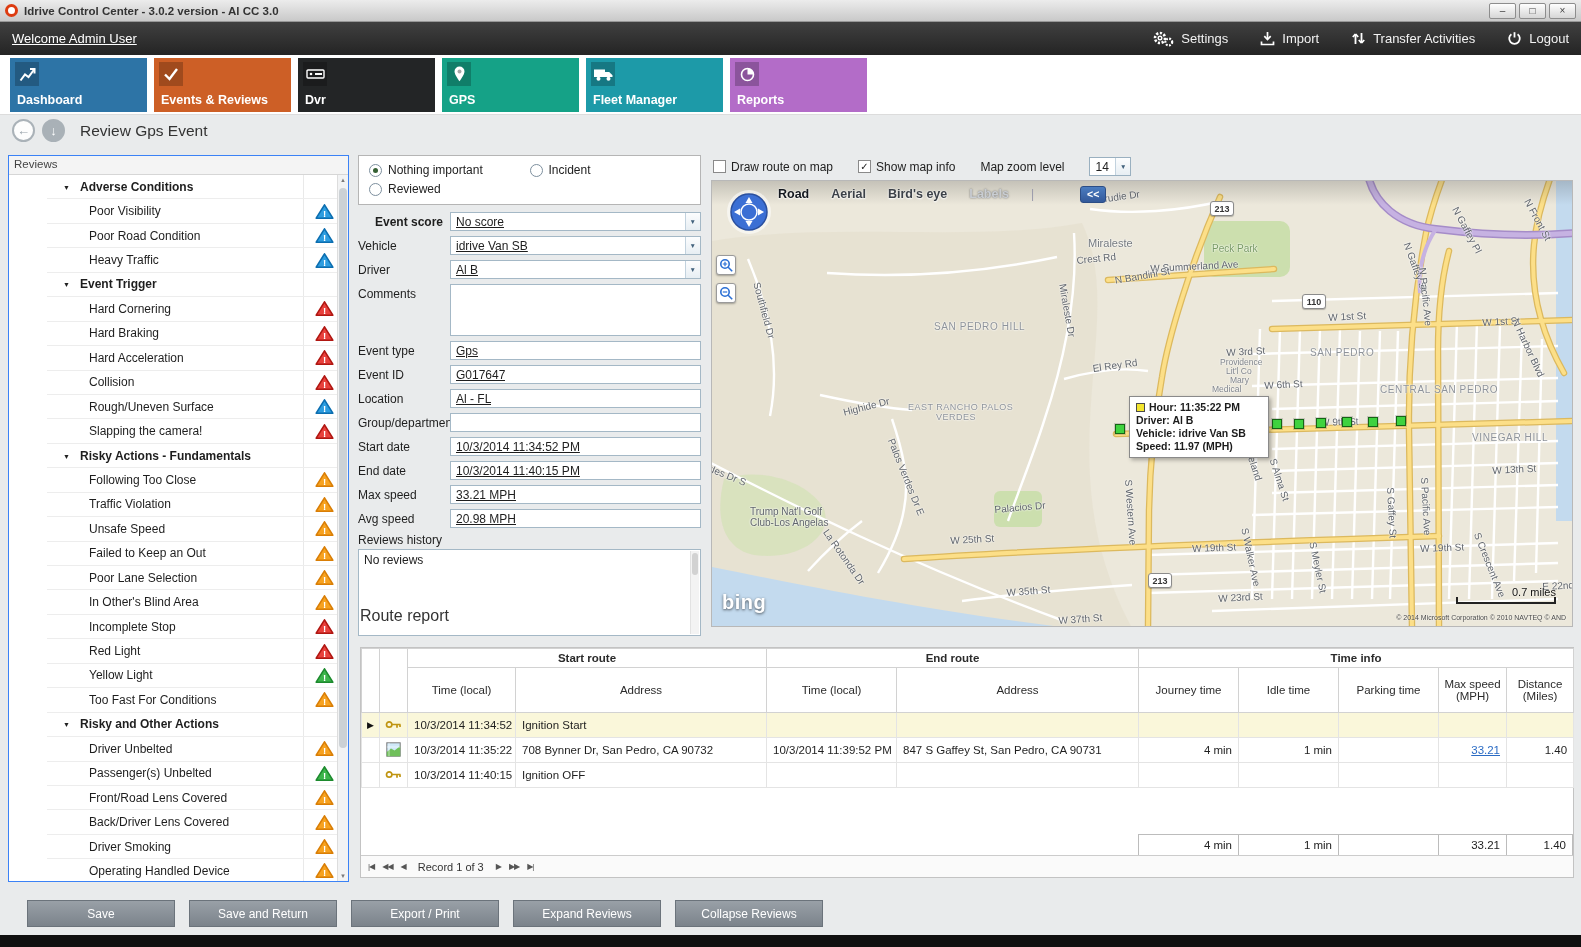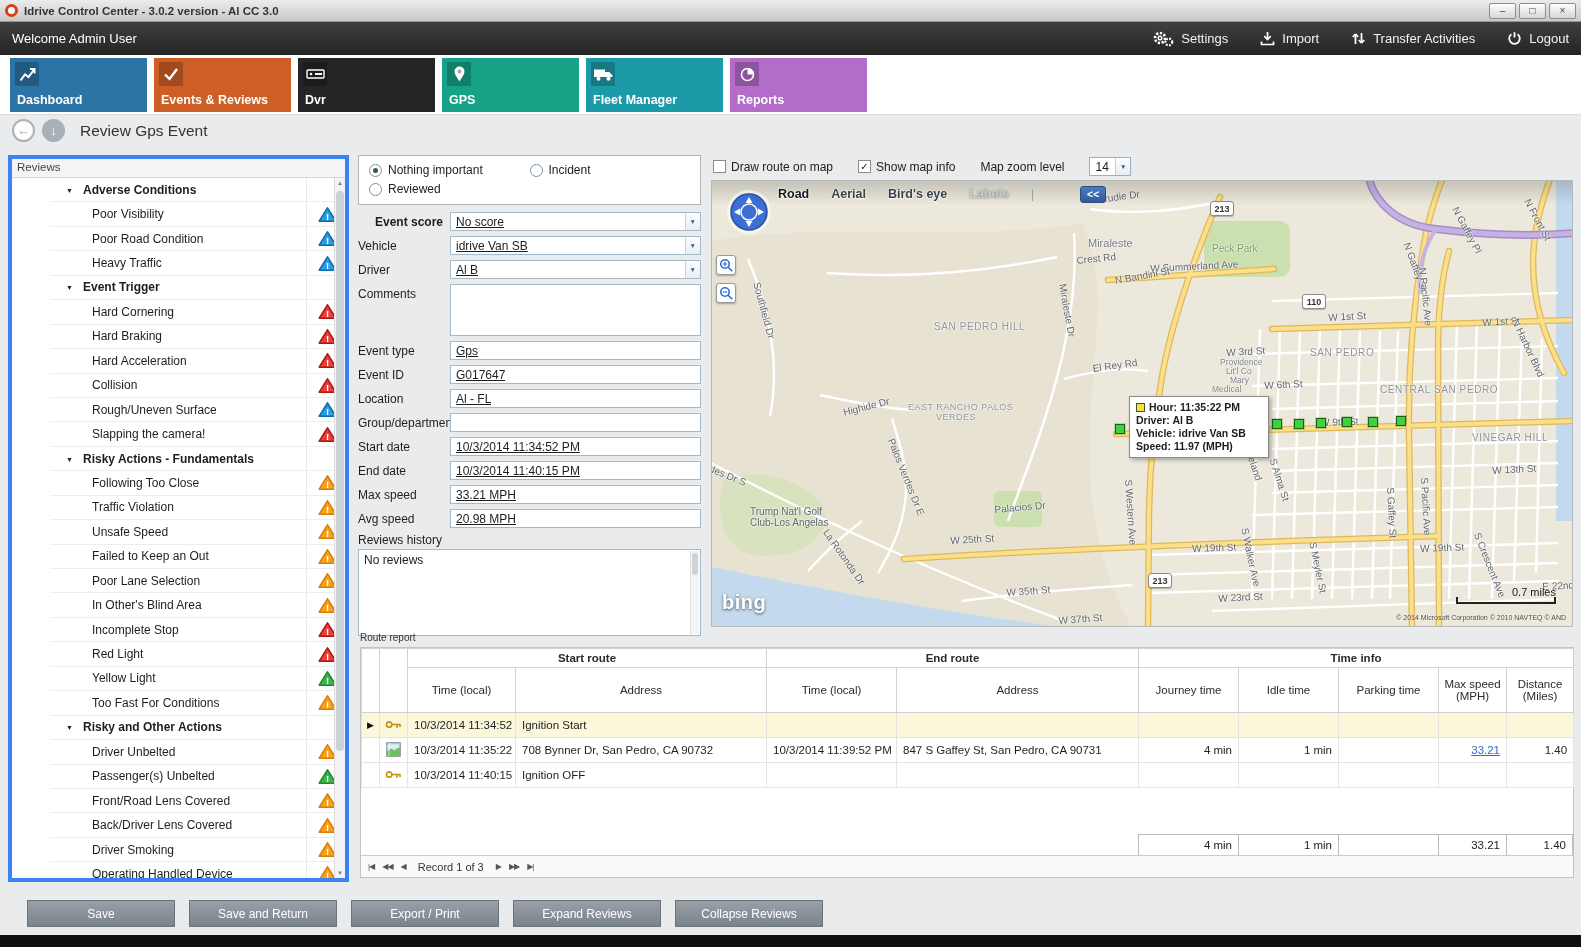--- a/index.html
+++ b/index.html
@@ -7,36 +7,36 @@
 body{position:relative;overflow:hidden;font-family:"Liberation Sans","DejaVu Sans",sans-serif;background:#e9ebec;color:#222;font-size:12px;}
 .icn{display:inline-flex;align-items:center;}
 
 .titlebar{position:absolute;left:0;top:0;width:100%;height:22px;background:linear-gradient(#ececec,#c9c9c9);border-bottom:1px solid #979797;display:flex;align-items:center;padding:0 5px;z-index:50;}
 .app-logo{width:13px;height:13px;border-radius:50%;border:3px solid #dd3b10;background:#fff;margin-right:6px;flex:none;}
 .win-title{font-weight:bold;font-size:11.5px;color:#333;}
 .win-controls{margin-left:auto;display:flex;gap:3px;}
 .win-btn{width:27px;height:16px;border:1px solid #8d8d8d;border-radius:2px;background:linear-gradient(#fefefe,#d6d6d6);font-size:10px;line-height:13px;text-align:center;color:#444;cursor:pointer;}
 
 .menubar{position:absolute;left:0;top:22px;width:100%;height:33px;background:linear-gradient(#404040,#242424);display:flex;align-items:center;color:#fff;padding:0 12px;z-index:49;}
-.welcome{font-size:13px;}
+.welcome{font-size:13px;text-decoration:underline;}
 .topbar-actions{margin-left:auto;display:flex;gap:32px;align-items:center;}
 .menu-action{display:flex;align-items:center;gap:7px;font-size:13px;color:#f2f2f2;cursor:pointer;}
 
 .tabstrip{position:absolute;left:0;top:55px;width:100%;height:60px;background:#fff;border-bottom:1px solid #dcdcdc;}
 .tile{position:absolute;top:3px;width:137px;height:54px;color:#fff;cursor:pointer;}
 .tile-iconbox{position:absolute;left:5px;top:4px;width:24px;height:24px;background:rgba(0,0,0,0.22);display:flex;align-items:center;justify-content:center;}
 .tile-label{position:absolute;left:7px;bottom:5px;font-size:12.5px;font-weight:bold;white-space:nowrap;}
 
 .page-header{position:absolute;left:12px;top:119px;display:flex;align-items:center;gap:7px;z-index:5;}
 .circle-btn{width:23px;height:23px;border-radius:50%;display:flex;align-items:center;justify-content:center;font-size:13px;cursor:pointer;flex:none;}
 .circle-btn.back{border:2px solid #aab2b8;color:#98a2aa;background:#fdfdfd;}
 .circle-btn.down{background:#a9b1b7;color:#fff;border:2px solid #a9b1b7;}
 .page-title{font-size:15.5px;color:#333;margin-left:8px;}
 
-.reviews-panel{position:absolute;left:8px;top:155px;width:341px;height:727px;background:#fff;border:4px solid #3b82f6;}
+.reviews-panel{position:absolute;left:8px;top:155px;width:341px;height:727px;background:#fff;border:1px solid #3b82f6;}
 .reviews-header{height:19px;background:#f4f4f4;border-bottom:1px solid #d6d6d6;font-size:11.5px;padding:2px 5px;color:#444;}
 .tree{position:absolute;left:0;top:19px;right:11px;bottom:0;overflow:hidden;padding-left:38px;}
 .tree-row{position:relative;height:24.45px;border-bottom:1px solid #ededed;cursor:default;}
 .tree-row .tlabel{position:absolute;left:42px;top:50%;transform:translateY(-50%);font-size:12px;color:#1e1e1e;white-space:nowrap;}
 .tree-row .tlabel.gl{left:33px;font-weight:bold;}
 .tree-row .arrow{position:absolute;left:16px;top:50%;transform:translateY(-50%);font-size:7px;color:#222;}
 .tree-row .sev{position:absolute;left:256px;top:0;bottom:0;width:42px;border-left:1px solid #e9e9e9;border-right:1px solid #e9e9e9;display:flex;align-items:center;justify-content:center;}
 .tree-row .ctl{position:absolute;left:298px;top:0;bottom:0;right:0;display:flex;align-items:center;justify-content:center;}
 .cbx{width:13px;height:13px;border:1px solid #8e8e8e;background:linear-gradient(#fdfdfd,#e3e3e3);}
 .rdo{width:13px;height:13px;border:1px solid #8e8e8e;border-radius:50%;background:linear-gradient(#fdfdfd,#e3e3e3);}
@@ -97,21 +97,21 @@
 .tt-line{font-size:10.5px;font-weight:bold;color:#1c1c1c;line-height:13px;display:flex;align-items:center;white-space:nowrap;}
 .tt-marker{width:9px;height:9px;background:#f3e52e;border:1px solid #4a4a4a;margin-right:4px;flex:none;}
 .bing{position:absolute;left:10px;bottom:12px;z-index:6;color:#fff;font-size:20px;font-weight:bold;letter-spacing:0.5px;text-shadow:0 1px 3px rgba(0,0,0,0.65);}
 .scale{position:absolute;right:16px;bottom:22px;width:100px;z-index:6;text-align:right;}
 .scale-text{font-size:11px;color:#111;text-shadow:0 0 2px #fff;}
 .scale-line{margin-top:1px;height:5px;border-bottom:2px solid #222;position:relative;}
 .scale-line::before{content:'';position:absolute;left:0;bottom:0;width:2px;height:5px;background:#222;}
 .scale-line::after{content:'';position:absolute;right:0;bottom:0;width:2px;height:5px;background:#222;}
 .copyright{position:absolute;right:6px;bottom:5px;z-index:6;font-size:7px;color:#4a4a4a;text-shadow:0 0 2px #fff;}
 
-.route-title{position:absolute;left:360px;top:632px;font-size:10px;color:#333;}
+.route-title{position:absolute;left:360px;top:607px;font-size:16px;color:#333;}
 .route-report{position:absolute;left:360px;top:647px;width:1214px;height:231px;background:#fff;border:1px solid #c3c3c3;}
 .route-table{border-collapse:collapse;table-layout:fixed;width:1212px;font-size:11.5px;}
 .route-table th{border:1px solid #d2d2d2;background:#fff;color:#2b2b2b;font-weight:normal;text-align:center;vertical-align:middle;}
 .route-table th.ghdr{height:19px;font-weight:bold;font-size:11.5px;}
 .route-table th.chdr{height:45px;}
 .route-table td{border:1px solid #e4e4e4;height:25px;padding:0 6px;color:#1f1f1f;overflow:hidden;white-space:nowrap;}
 .route-table tr.hl td{background:#faf7da;}
 .route-table td.arrowcol{text-align:center;padding:0;font-size:9px;color:#111;}
 .route-table td.iconcol{text-align:center;padding:0;}
 .route-table td.num{text-align:right;}

